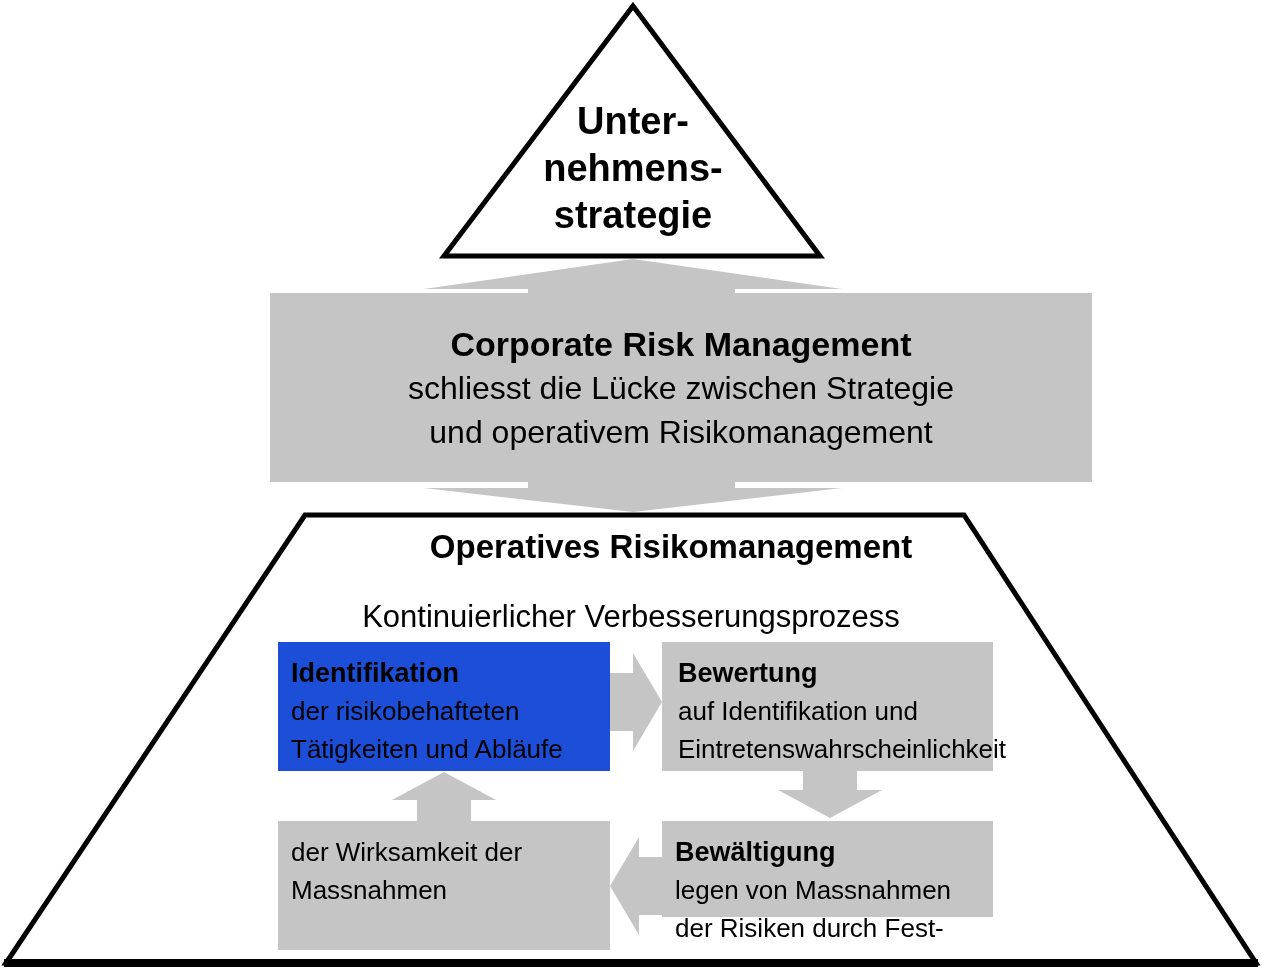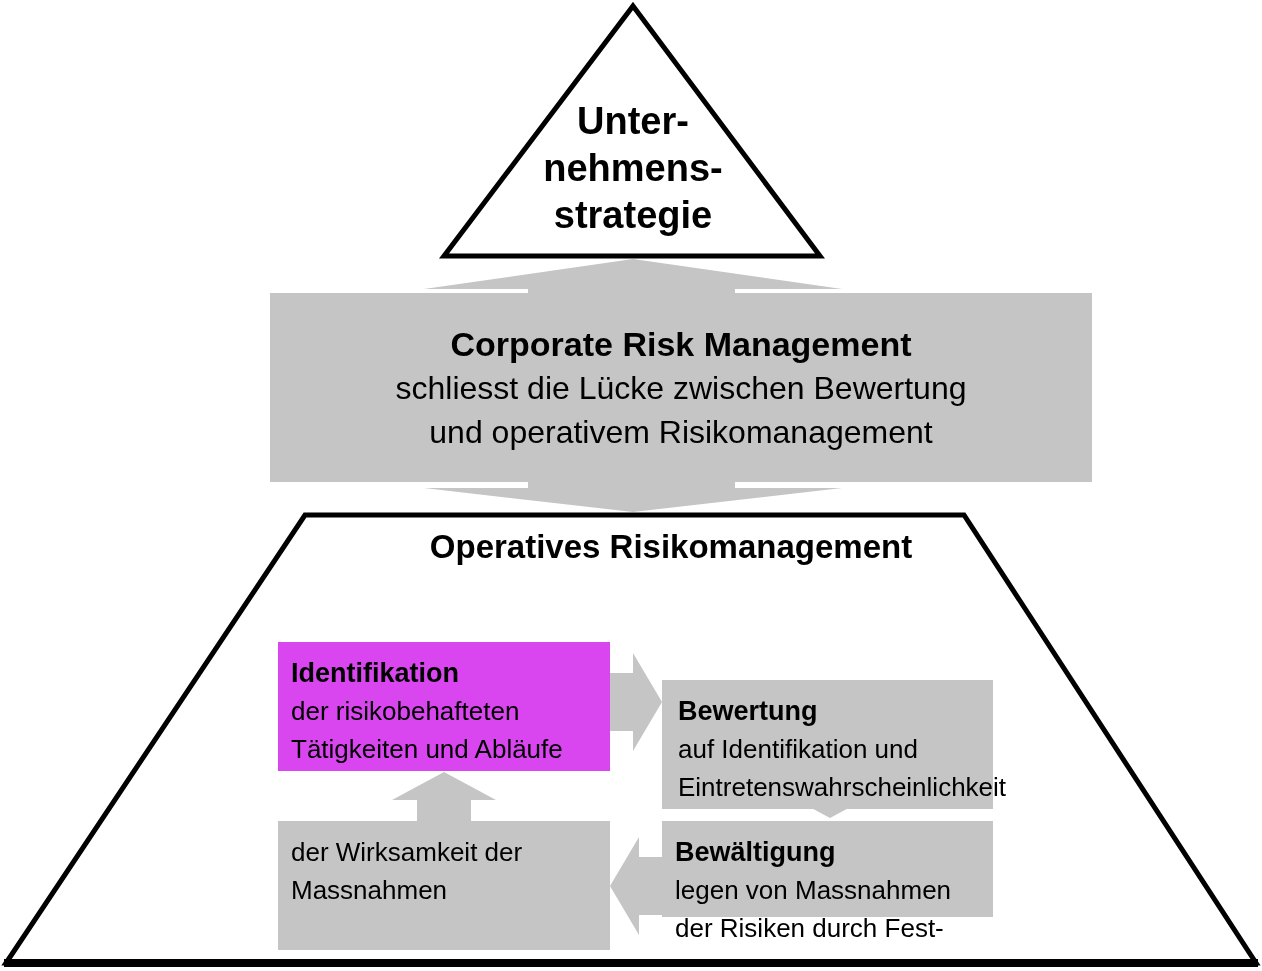--- a/index.html
+++ b/index.html
@@ -41,21 +41,21 @@
   }
 
   
   .cycle-box {
     box-sizing:border-box;
     padding:12px 8px 0 13px;
     font-size:26px; line-height:38px;
   }
   .cycle-box .t { font-weight:bold; font-size:27px; }
   .box-identifikation { left:278px; top:642px; width:332px; height:129px; }
-  .box-bewertung     { left:662px; top:680px; width:331px; height:129px;padding-left:16px; }
+  .box-bewertung     { left:662px; top:642px; width:331px; height:129px;padding-left:16px; }
   .box-controlling   { left:278px; top:821px; width:332px; height:129px; }
   .box-bewaeltigung  { left:662px; top:821px; width:331px; height:96px; }
 </style>
 </head>
 <body>
 
 <div class="stage">
 
   <svg class="layer" width="1262" height="971" viewBox="0 0 1262 971">
 
@@ -75,27 +75,28 @@
   </svg>
 
   <div class="abs strategy-label">
     <span style="display:block">Unter-</span>
     <span style="display:block">nehmens-</span>
     <span style="display:block">strategie</span>
   </div>
 
   <div class="abs crm-box" style="background: rgb(197, 197, 197);">
     <div class="t">Corporate Risk Management</div>
-    <div>schliesst die Lücke zwischen Bewertung</div>
+    <div>schliesst die Lücke zwischen Strategie</div>
     <div>und operativem Risikomanagement</div>
   </div>
 
   <div class="abs op-title">Operatives Risikomanagement</div>
+  <div class="abs op-sub">Kontinuierlicher Verbesserungsprozess</div>
 
-  <div class="abs cycle-box box-identifikation" style="background: #d946ef;">
+  <div class="abs cycle-box box-identifikation" style="background: #1d4ed8;">
     <div class="t">Identifikation</div>
     <div>der risikobehafteten</div>
     <div>Tätigkeiten und Abläufe</div>
   </div>
 
   <div class="abs cycle-box box-bewertung" style="background: rgb(197, 197, 197);">
     <div class="t">Bewertung</div>
     <div>auf Identifikation und</div>
     <div>Eintretenswahrscheinlichkeit</div>
   </div>

